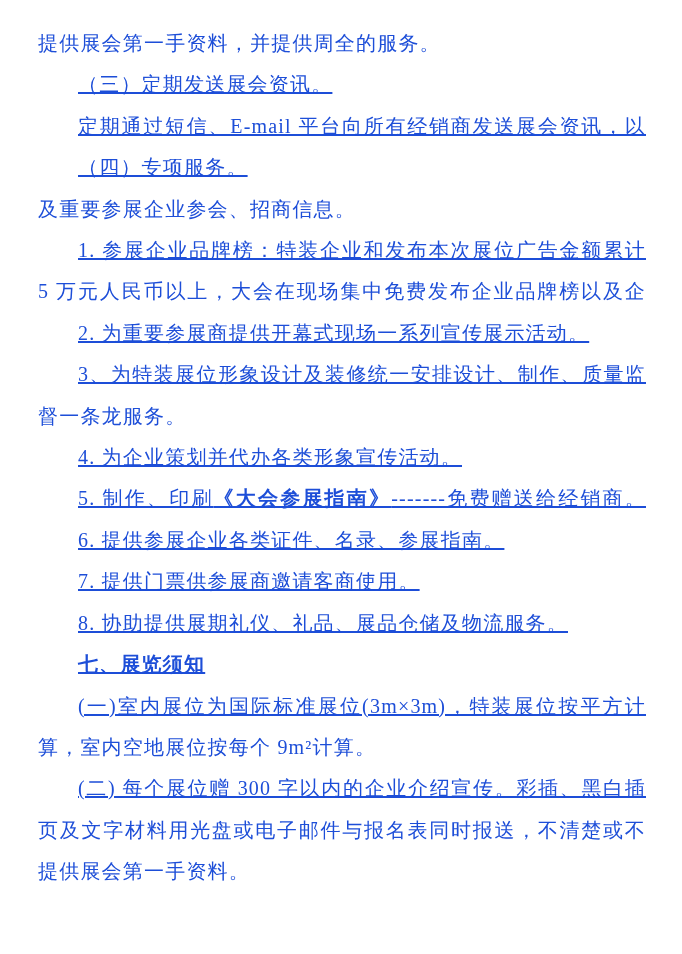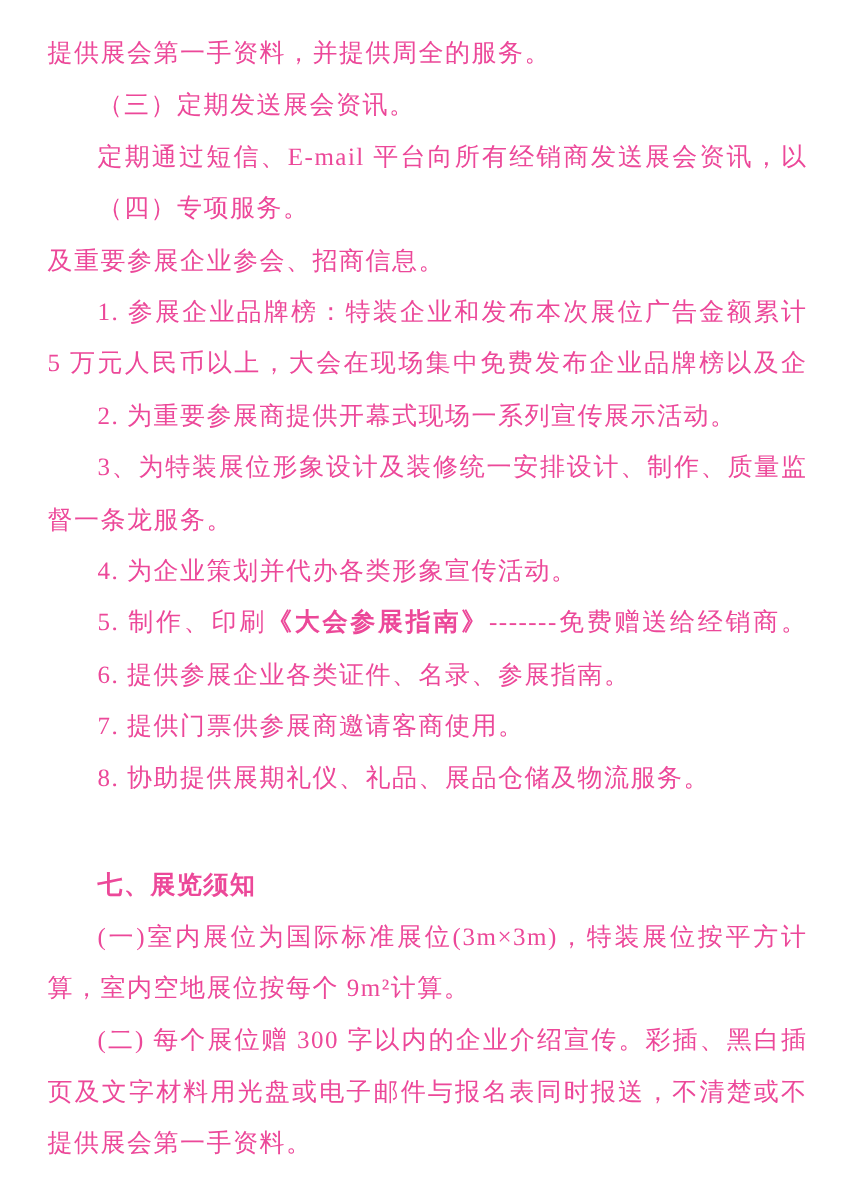--- a/index.html
+++ b/index.html
@@ -6,43 +6,43 @@
     margin: 0;
     padding: 0;
     background: #ffffff;
   }
   .page {
     position: relative;
     width: 682px;
     height: 954px;
     box-sizing: border-box;
     background: #ffffff;
-    color: #ec4899;
+    color: #1d4ed8;
     font-family: "Liberation Serif", "DejaVu Serif", serif;
     font-size: 20px;
     padding: 23px 36px 0 38px;
     overflow: hidden;
   }
   .line {
     line-height: 41.4px;
     min-height: 41.4px;
     letter-spacing: 1.2px;
     text-align: left;
   }
   .indent {
     text-indent: 2em;
+    text-decoration: underline;
   }
   .fill {
     text-align: justify;
     text-align-last: justify;
     text-justify: inter-character;
   }
   .bold {
     font-weight: 700;
-    margin-top: 44px;
   }
 </style>
 </head>
 <body>
 
 <div class="page">
   <div class="line">提供展会第一手资料，并提供周全的服务。</div>
   <div class="line indent">（三）定期发送展会资讯。</div>
   <div class="line indent fill">定期通过短信、E-mail 平台向所有经销商发送展会资讯，以</div>
   <div class="line indent">（四）专项服务。</div>

